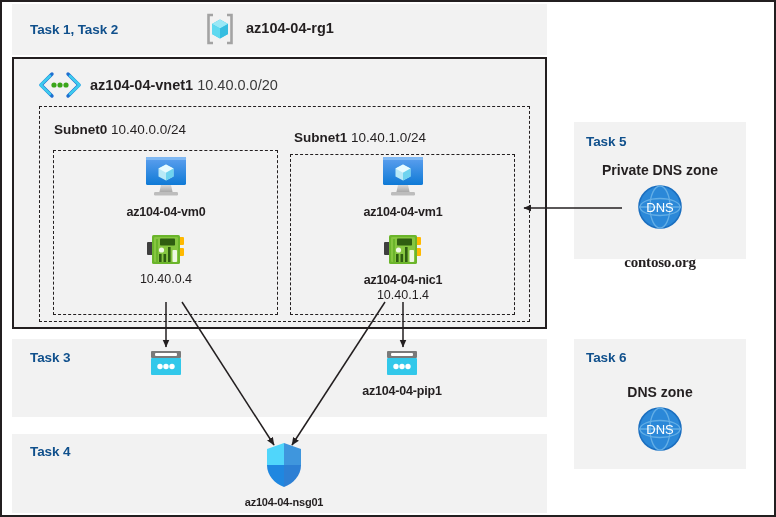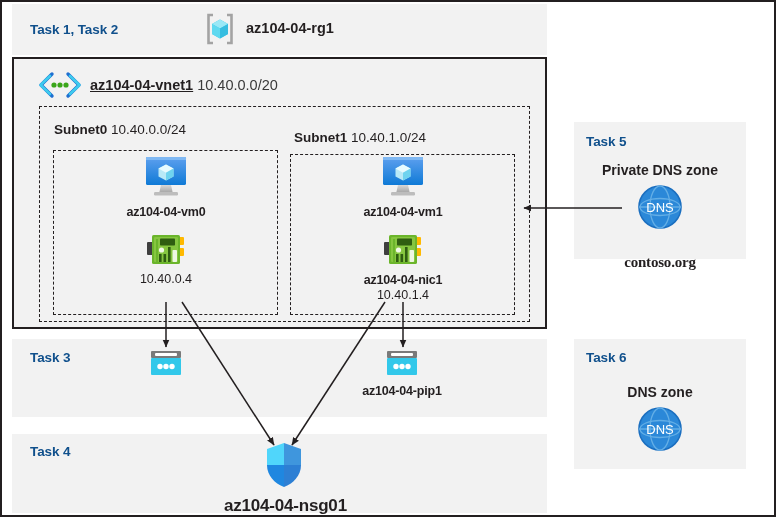--- a/index.html
+++ b/index.html
@@ -27,21 +27,21 @@
   .subnet-title span{font-weight:normal;}
 
   
   .node{position:absolute;text-align:center;}
   .node .nlabel{font-size:12.5px;font-weight:bold;color:#231f20;white-space:nowrap;
     letter-spacing:-0.2px;margin-top:2px;}
   .node .nsub{font-size:12.5px;font-weight:normal;color:#231f20;white-space:nowrap;
     margin-top:1px;}
 
   .vnet-title{position:absolute;white-space:nowrap;font-size:14.5px;color:#231f20;}
-  .vnet-title b{font-weight:bold;text-decoration:underline;}
+  .vnet-title b{font-weight:bold;}
   .vnet-title span{font-weight:normal;color:#3a3a3a;}
 
   .hdr-title{position:absolute;white-space:nowrap;font-size:14.5px;font-weight:bold;
     color:#231f20;}
 
   .heading{position:absolute;white-space:nowrap;font-size:14px;font-weight:bold;
     color:#231f20;text-align:center;}
 
   
   .ico{position:relative;display:inline-block;}
@@ -241,21 +241,21 @@
           </clipPath>
         </defs>
         <g clip-path="url(#shclip)">
           <rect x="4" y="2" width="17" height="22" fill="#50d6fb"></rect>
           <rect x="21" y="2" width="17" height="22" fill="#3f96dd"></rect>
           <rect x="4" y="24" width="17" height="24" fill="#1f87e0"></rect>
           <rect x="21" y="24" width="17" height="24" fill="#2d7fd4"></rect>
         </g>
       </svg>
     </div>
-    <div class="nlabel" style="font-size:17px;margin-top:3px;">az104-04-nsg01</div>
+    <div class="nlabel" style="font-size:11px;margin-top:3px;">az104-04-nsg01</div>
   </div>
 
   <div class="panel" style="left:572px;top:120px;width:172px;height:137px;"></div>
 
   <div class="task-label" style="left:584px;top:132px;">Task 5</div>
 
   <div class="heading" style="left:572px;top:160px;width:172px;">Private DNS zone</div>
 
   <div class="node" style="left:572px;top:182px;width:172px;">
     <div class="ico">

